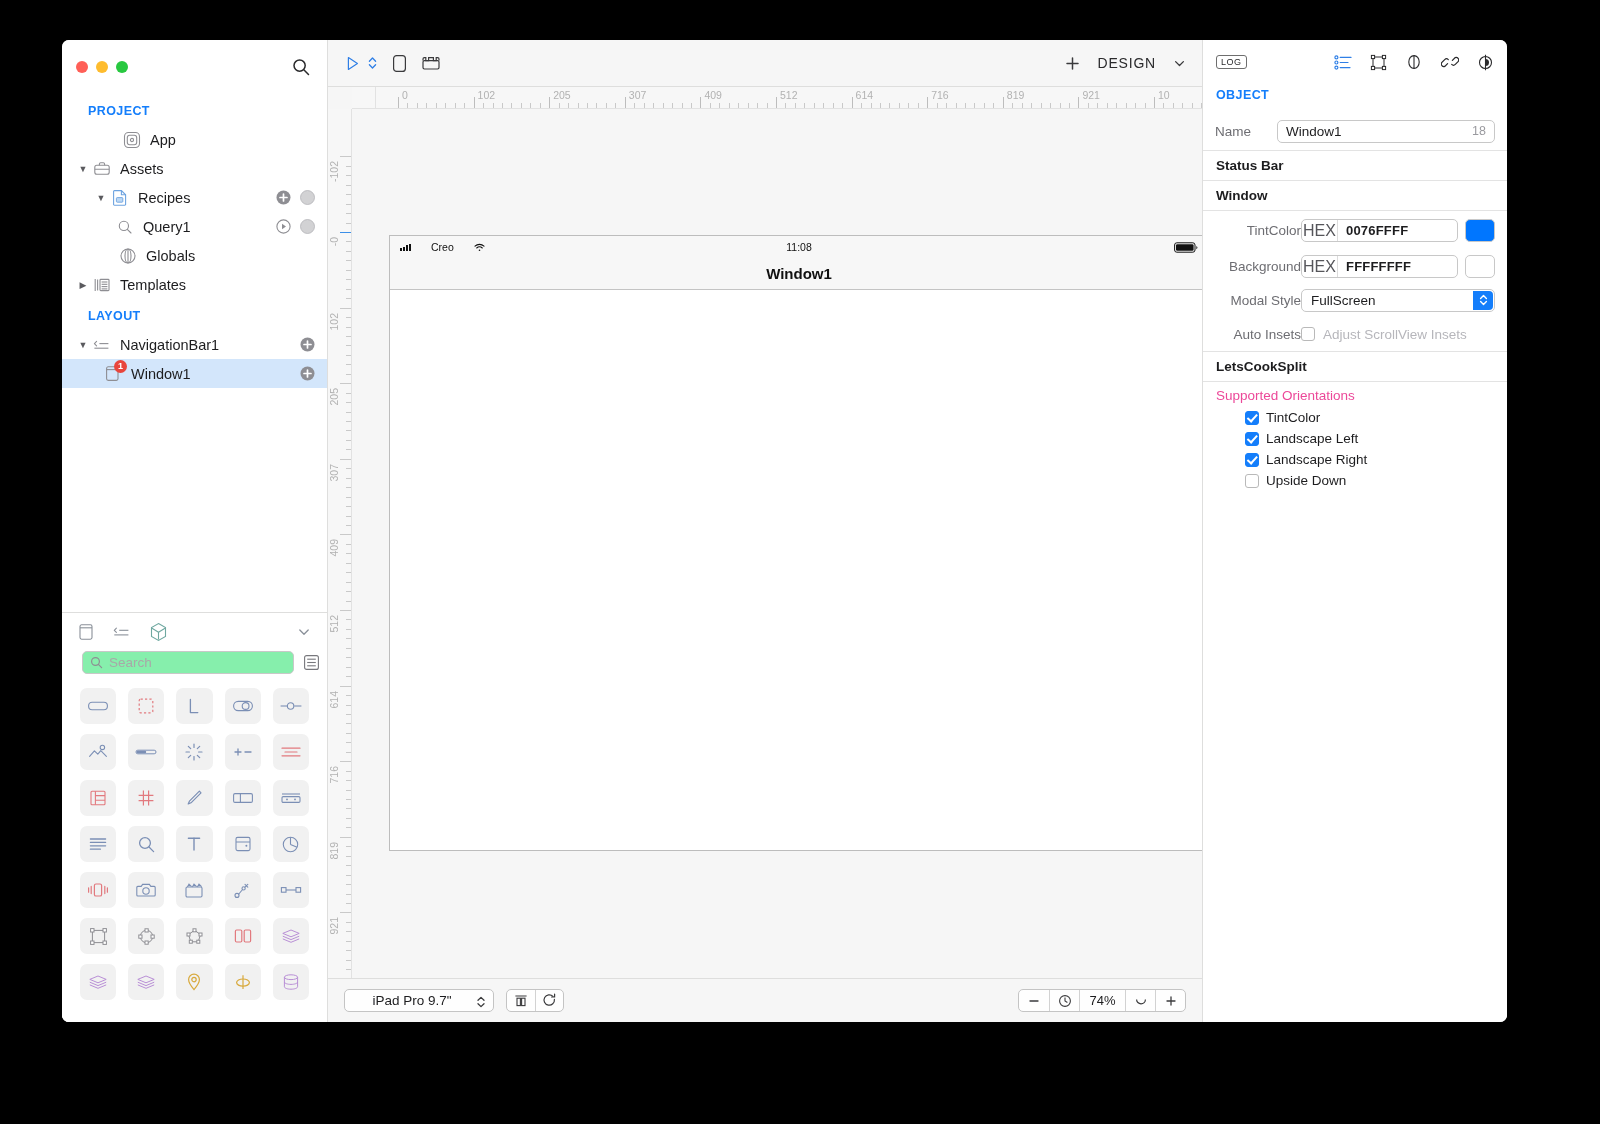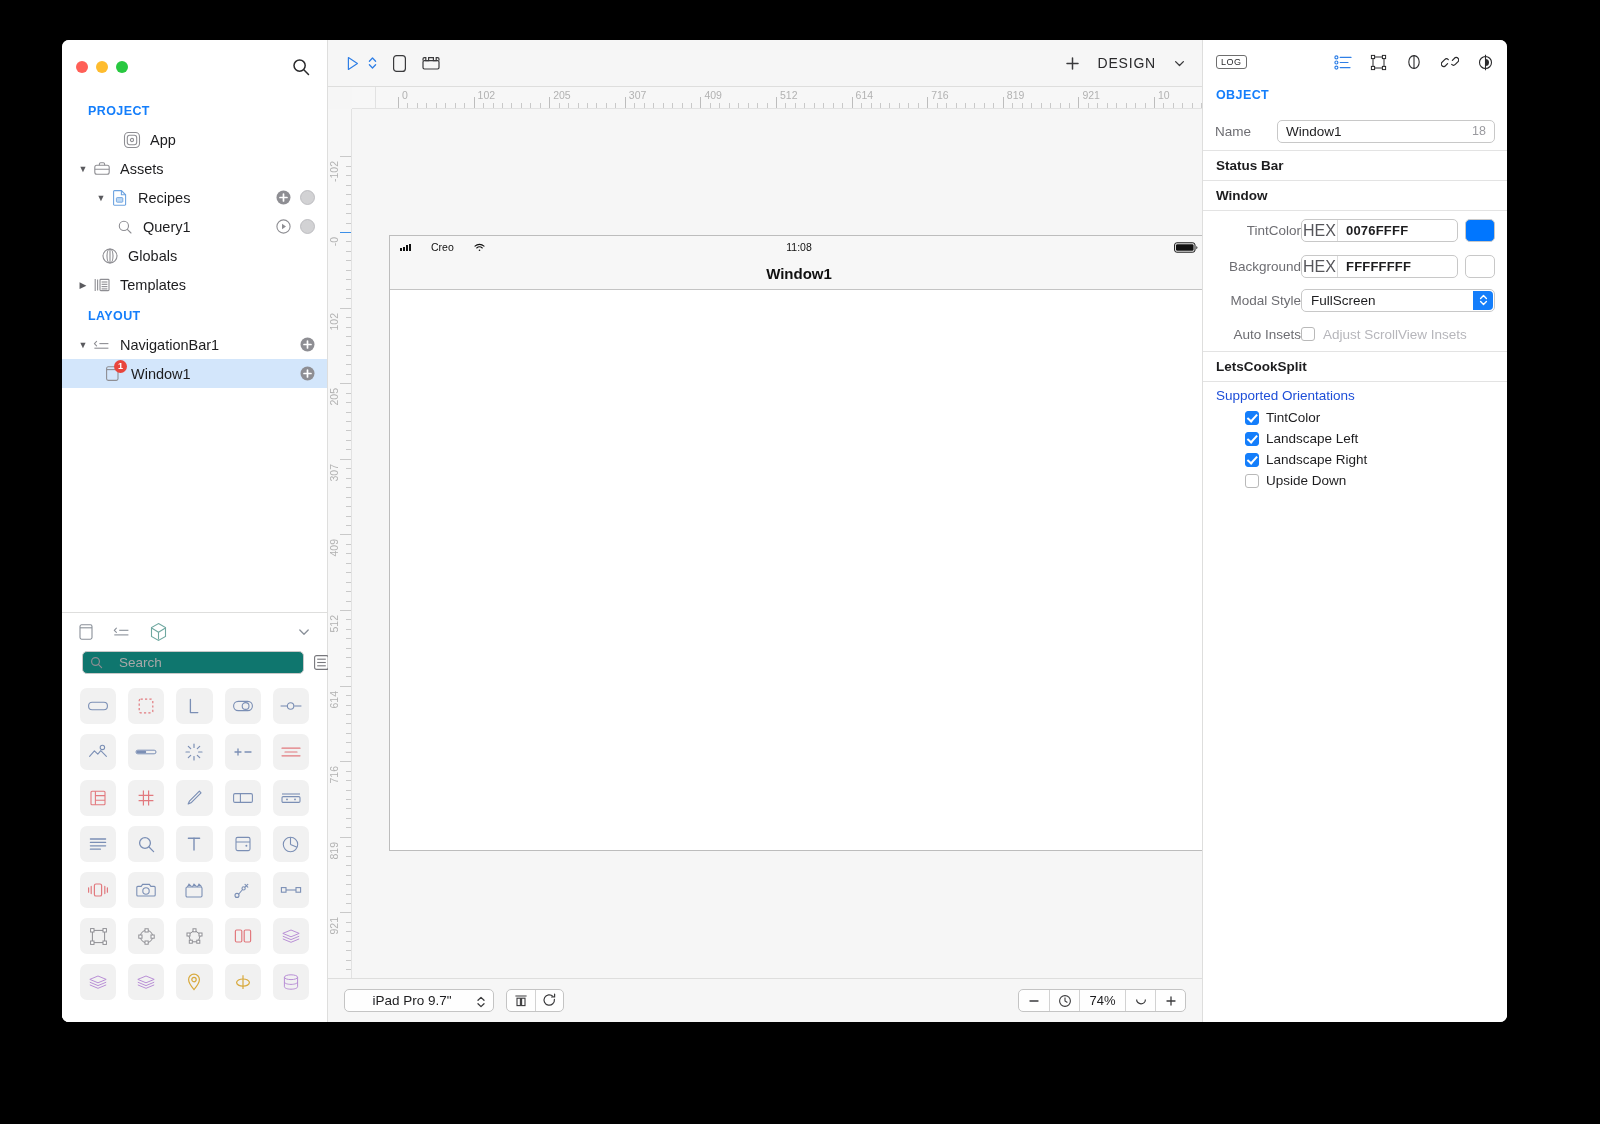--- a/index.html
+++ b/index.html
@@ -86,22 +86,22 @@
     height: 38px; display: flex; align-items: center;
     padding: 0 16px; gap: 18px; position: relative;
   }
   .palette-chevron { position: absolute; right: 16px; top: 12px; }
   .palette-search-row {
     display: flex; align-items: center; gap: 9px;
     padding: 0 16px 10px 20px;
   }
   .palette-search {
     flex: 1; height: 23px; border: 1px solid #c8c8c8;
-    border-radius: 5px; background: #0f766e;
-    display: flex; align-items: center; padding: 0 7px; gap: 16px;
+    border-radius: 5px; background: #86efac;
+    display: flex; align-items: center; padding: 0 7px; gap: 6px;
   }
   .palette-search input {
     border: 0; outline: 0; font-size: 13.5px; flex: 1;
     font-family: "Liberation Sans", sans-serif; color: #1d1d1f;
     background: transparent;
   }
   .palette-search input::placeholder { color: #a8a8a8; }
   .palette-grid {
     flex: 1; overflow: hidden;
     display: grid; grid-template-columns: repeat(5, 1fr);
@@ -301,21 +301,21 @@
     display: flex; align-items: center; justify-content: center;
   }
   .cb.on { background: #147efb; border-color: #147efb; }
   .cb.on::after {
     content: ""; width: 4px; height: 8px;
     border: solid #fff; border-width: 0 2px 2px 0;
     transform: rotate(42deg) translate(-0.5px,-1px);
   }
   .disabled-text { color: #b6b6bb; }
   .sub-label {
-    font-size: 13.5px; color: #1d4ed8; padding: 6px 0 4px 13px;
+    font-size: 13.5px; color: #ec4899; padding: 6px 0 4px 13px;
   }
   .orient-row {
     display: flex; align-items: center; gap: 7px;
     padding: 3px 0 3px 42px; font-size: 13.5px; color: #1d1d1f;
   }
   svg { display: block; }
 </style>
 </head>
 <body>
 
@@ -404,21 +404,21 @@
               </svg>
           </span>
           <span>
             <svg width="15" height="15" viewBox="0 0 15 15">
                 <circle cx="7.5" cy="7.5" r="7" fill="#d2d2d4" stroke="#b4b4b8" stroke-width="0.8"></circle>
               </svg>
           </span>
         </span>
       </div>
 
-      <div class="tree-row" style="padding-left:38px">
+      <div class="tree-row" style="padding-left:56px">
         <span class="tree-icon">
           <svg width="18" height="18" viewBox="0 0 18 18" fill="none" stroke="#8e8e93" stroke-width="1.1">
             <circle cx="9" cy="9" r="7"></circle>
               <ellipse cx="9" cy="9" rx="3" ry="7"></ellipse>
               <line x1="9" y1="2" x2="9" y2="16"></line>
           </svg>
         </span>
         <span class="tree-label">Globals</span>
       </div>
 

